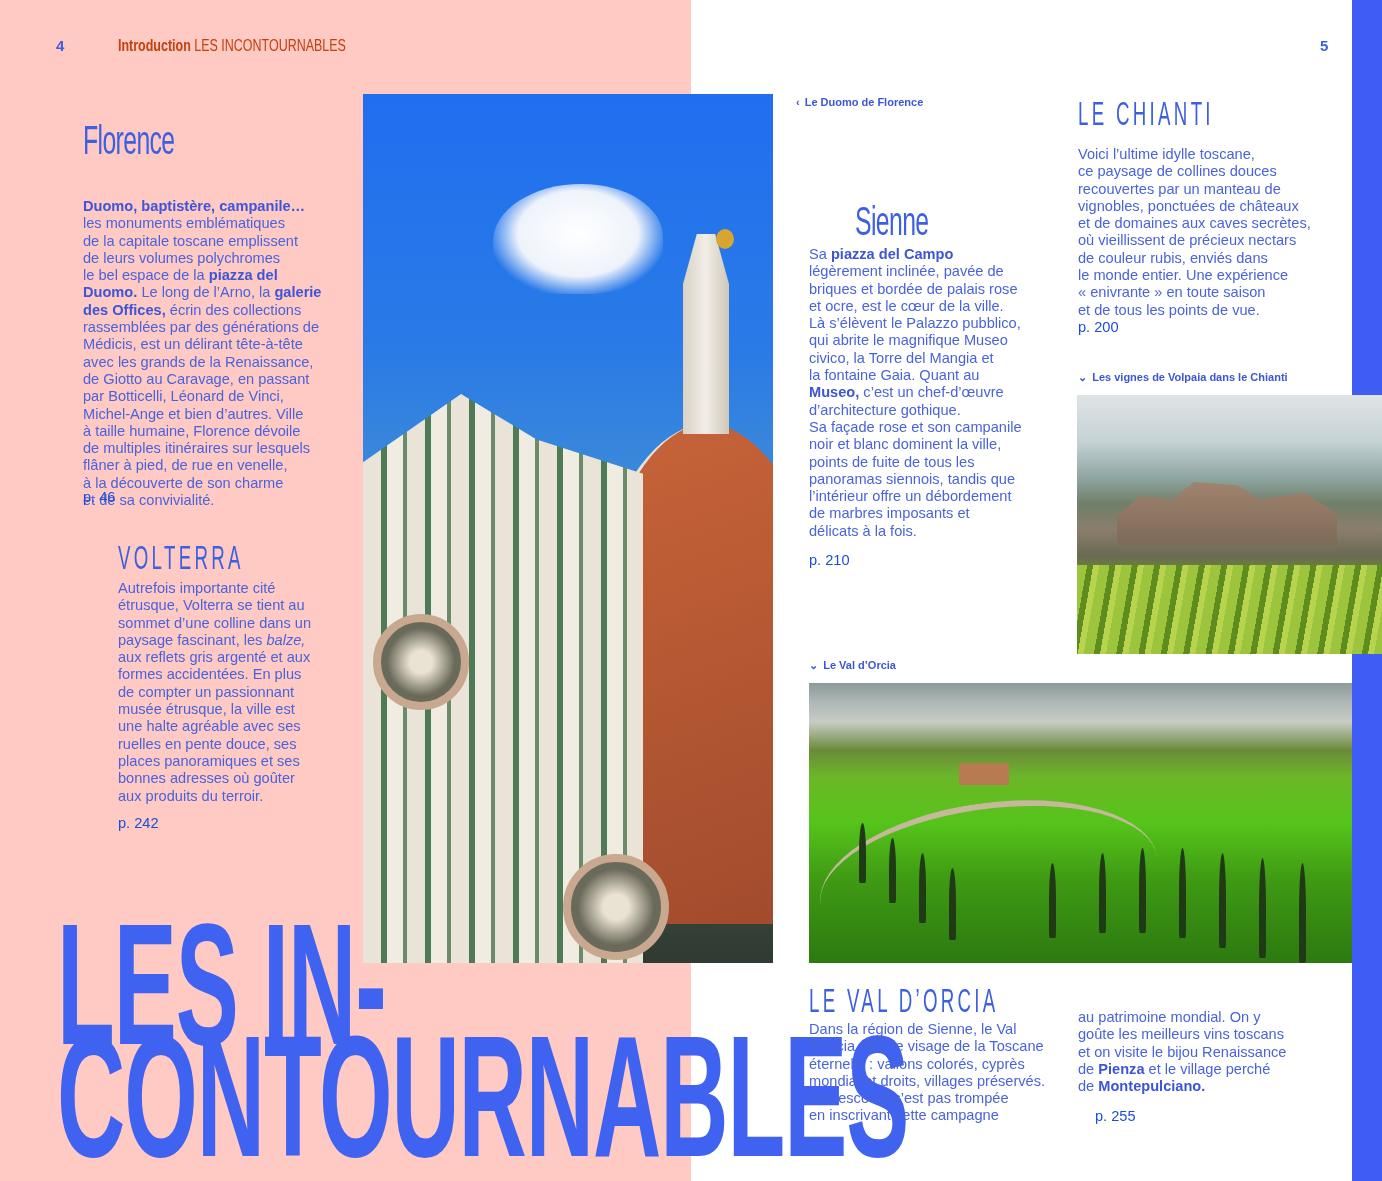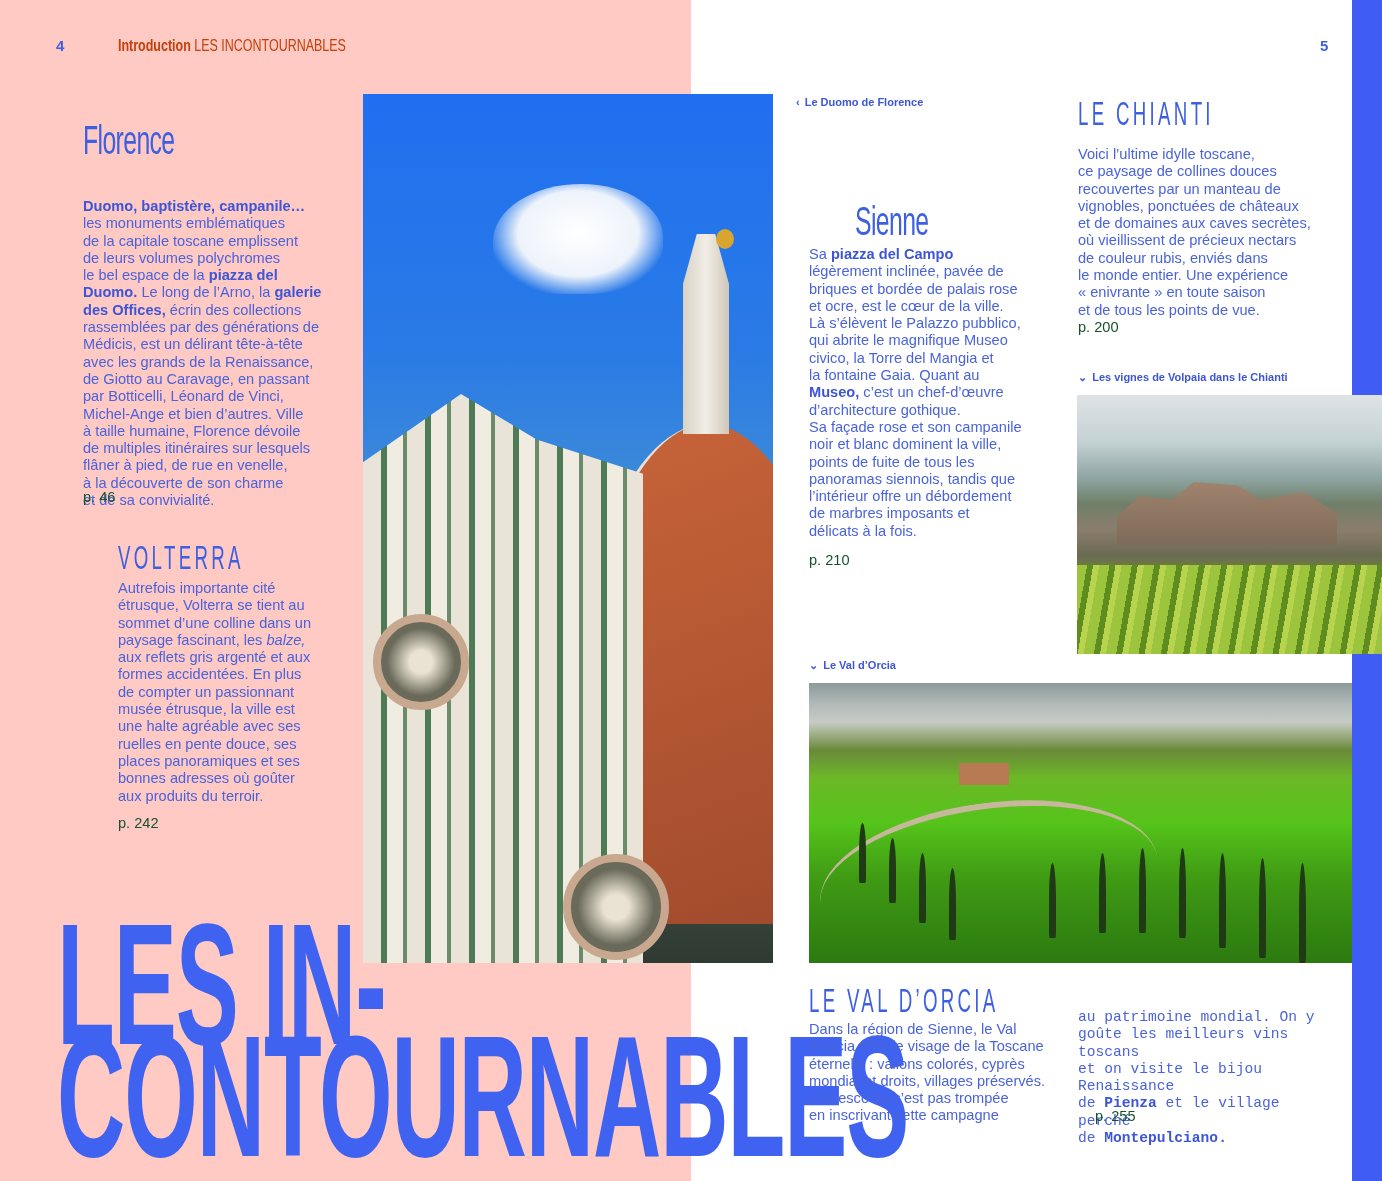--- a/index.html
+++ b/index.html
@@ -10,21 +10,21 @@
   .condensed { font-family:"Liberation Sans Narrow","Liberation Sans", sans-serif; transform-origin:left top; display:inline-block; }
   .abs { position:absolute; }
   .folio { font-weight:bold; font-size:15px; color:#3d5fe0; }
   .running-head { font-size:16px; color:#c2410c; white-space:nowrap; }
   .running-head b { font-weight:bold; }
   .city-title { font-size:40px; color:#3d5fe0; letter-spacing:-1px; line-height:1; transform:scaleX(0.62); white-space:nowrap; }
   .caps-title { font-size:34px; color:#3d5fe0; letter-spacing:6px; line-height:1; transform:scaleX(0.55); white-space:nowrap; }
   .body-text { font-size:14.6px; line-height:17.3px; color:#4a63db; }
   .body-text b { color:#3d55d6; font-weight:bold; }
   .body-text p { margin:0; }
-  .page-ref { font-size:14.6px; color:#14532d; }
+  .page-ref { font-size:14.6px; color:#1d4ed8; }
   .caption { font-size:11px; color:#3d55d6; font-weight:bold; white-space:nowrap; }
   .caption .chev { display:inline-block; margin-right:5px; font-weight:bold; }
   .big-title { position:absolute; left:57px; font-weight:bold; color:#3f63f0; font-size:172px; line-height:1;
                transform:scaleX(0.55); transform-origin:left top; white-space:nowrap; letter-spacing:-2px; }
 
   
   .photo { position:absolute; overflow:hidden; }
   .duomo { left:363px; top:94px; width:410px; height:869px;
            background:linear-gradient(180deg,#1f6ff0 0%,#2a7be6 30%,#3d8ad8 45%,#8a7a6a 48%,#6f7d62 60%,#556b50 80%,#3d4a3c 100%); }
   .duomo .cloud { position:absolute; left:130px; top:90px; width:170px; height:110px; border-radius:60% 55% 50% 45%;
@@ -203,20 +203,20 @@
   <div class="condensed caps-title">LE VAL D’ORCIA</div>
 </div>
 <div class="abs body-text" style="left:809px;top:1021px;width:255px;">
   <p>Dans la région de Sienne, le Val</p>
   <p>d’Orcia offre le visage de la Toscane</p>
   <p>éternelle : vallons colorés, cyprès</p>
   <p>mondial et droits, villages préservés.</p>
   <p>L’Unesco ne s’est pas trompée</p>
   <p>en inscrivant cette campagne</p>
 </div>
-<div class="abs body-text" style="left:1078px;top:1009px;width:255px;font-family:Liberation Mono, monospace;">
+<div class="abs body-text" style="left:1078px;top:1009px;width:255px;">
   <p>au patrimoine mondial. On y</p>
   <p>goûte les meilleurs vins toscans</p>
   <p>et on visite le bijou Renaissance</p>
   <p><span>de </span><b>Pienza</b><span> et le village perché</span></p>
   <p><span>de </span><b>Montepulciano.</b></p>
 </div>
 <div class="abs page-ref" style="left:1078px;top:1108px;margin-left:17px;">p. 255</div>
 
 </body></html>

